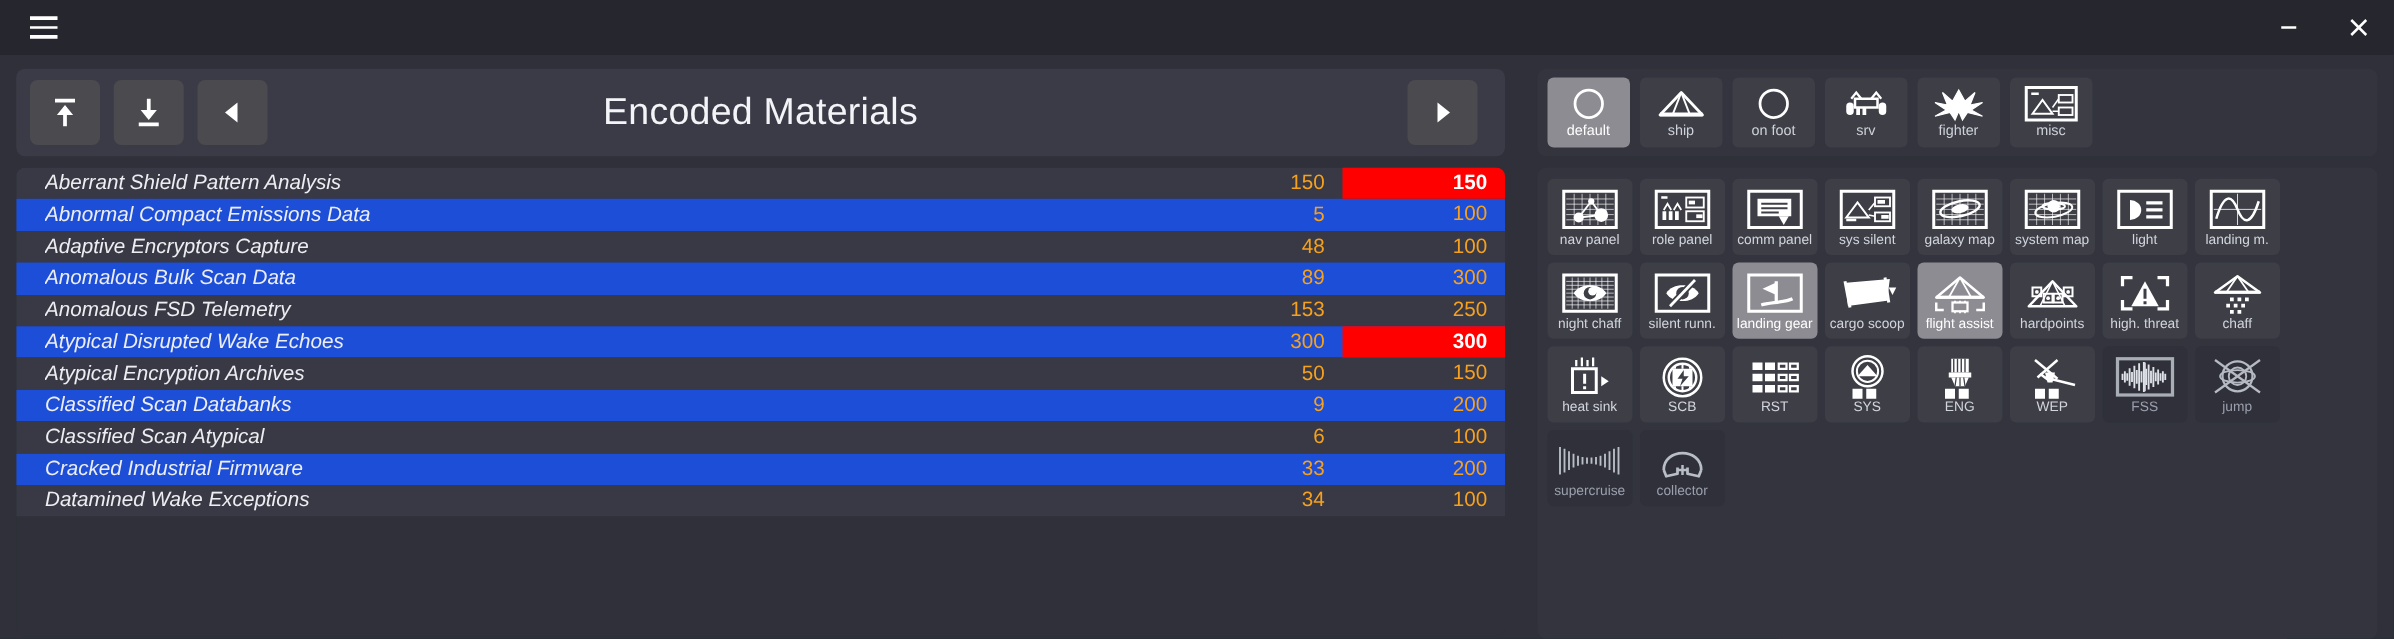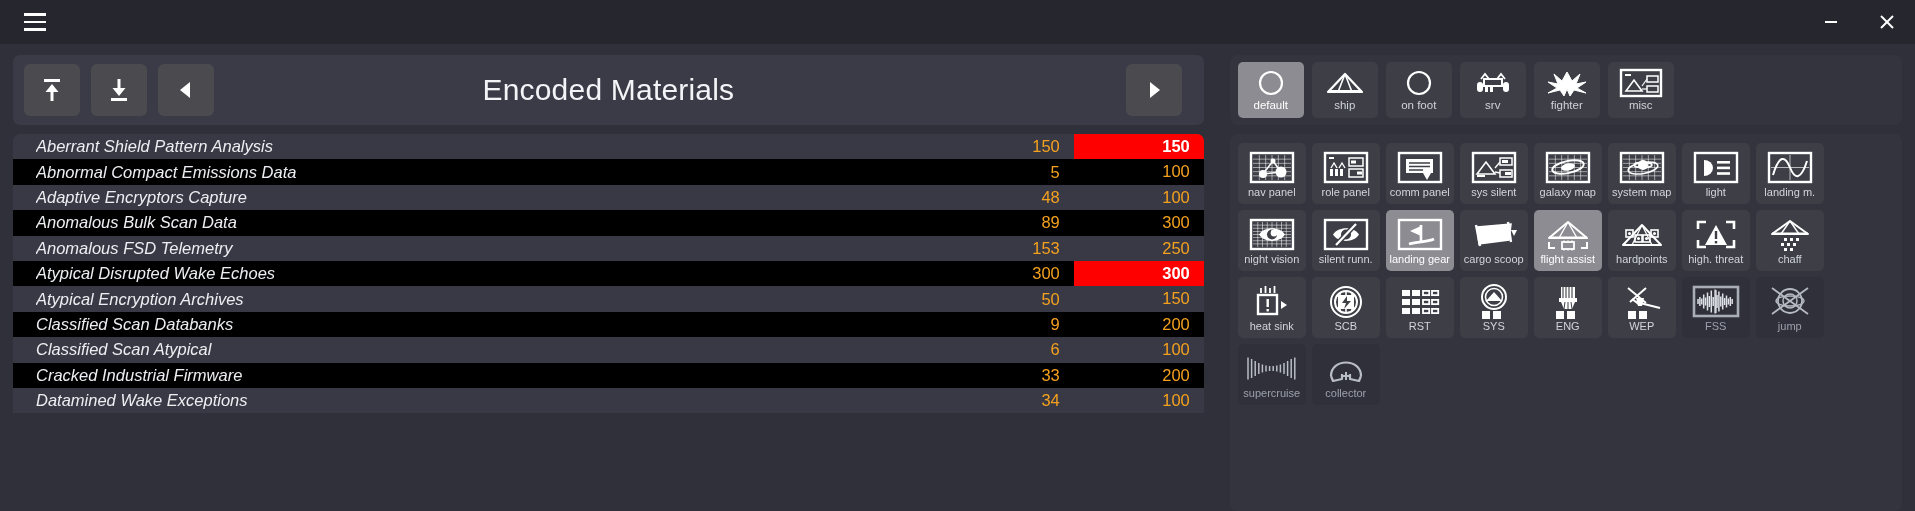--- a/index.html
+++ b/index.html
@@ -61,21 +61,21 @@
 
   .list-body {
     background: #2f3039; border-radius: 7px; overflow: hidden;
     height: 375px; position: relative;
   }
   .row {
     display: flex; align-items: center; height: 25.4px;
     padding: 0 0 0 23px; font-size: 16.5px; color: #edeef2;
   }
   .row.odd  { background: #383944; }
-  .row.even { background: #000000; }
+  .row.even { background: #1d4ed8; }
   .row .name { flex: 1; white-space: nowrap; overflow: hidden; font-style: italic; }
   .row .have {
     width: 130px; text-align: right; color: #f5a11e; font-weight: 400;
     padding-right: 14px;
   }
   .row .max-wrap {
     width: 130px; text-align: right; padding-right: 14px;
     color: #f5a11e; height: 25.4px; line-height: 25.4px;
   }
   .row .max-wrap.full { background: #ff0000; color: #ffffff; font-weight: 700; }
@@ -454,21 +454,21 @@
                   <line x1="4" y1="13.375" x2="42" y2="13.375" stroke="#ffffff" stroke-width=".7" opacity=".75"></line>
                   <line x1="4" y1="16.5" x2="42" y2="16.5" stroke="#ffffff" stroke-width=".7" opacity=".75"></line>
                   <line x1="4" y1="19.625" x2="42" y2="19.625" stroke="#ffffff" stroke-width=".7" opacity=".75"></line>
                   <line x1="4" y1="22.75" x2="42" y2="22.75" stroke="#ffffff" stroke-width=".7" opacity=".75"></line>
                   <line x1="4" y1="25.875" x2="42" y2="25.875" stroke="#ffffff" stroke-width=".7" opacity=".75"></line>
                   <path d="M10,16.5 C15,8 31,8 36,16.5 C31,25 15,25 10,16.5 Z" fill="#ffffff"></path>
                   <circle cx="23" cy="16.5" r="5" fill="#3d3e46"></circle>
                   <circle cx="25" cy="15" r="3.4" fill="#ffffff"></circle>
                 </svg>
               </div>
-              <div class="lab">night vision</div>
+              <div class="lab">night chaff</div>
             </div>
             <div class="tile">
               <div class="glyph">
                 <svg width="46" height="33" viewBox="0 0 46 33">
                   <rect x="2" y="2" width="42" height="29" fill="none" stroke="#ffffff" stroke-width="2.4"></rect>
                   <path d="M10,16.5 C15,8 31,8 36,16.5 C31,25 15,25 10,16.5 Z" fill="#ffffff"></path>
                   <circle cx="23" cy="16.5" r="5" fill="#3d3e46"></circle>
                   <line x1="13" y1="27" x2="33" y2="6" stroke="#3d3e46" stroke-width="5"></line>
                   <line x1="13" y1="27" x2="33" y2="6" stroke="#ffffff" stroke-width="2.2"></line>
                 </svg>

